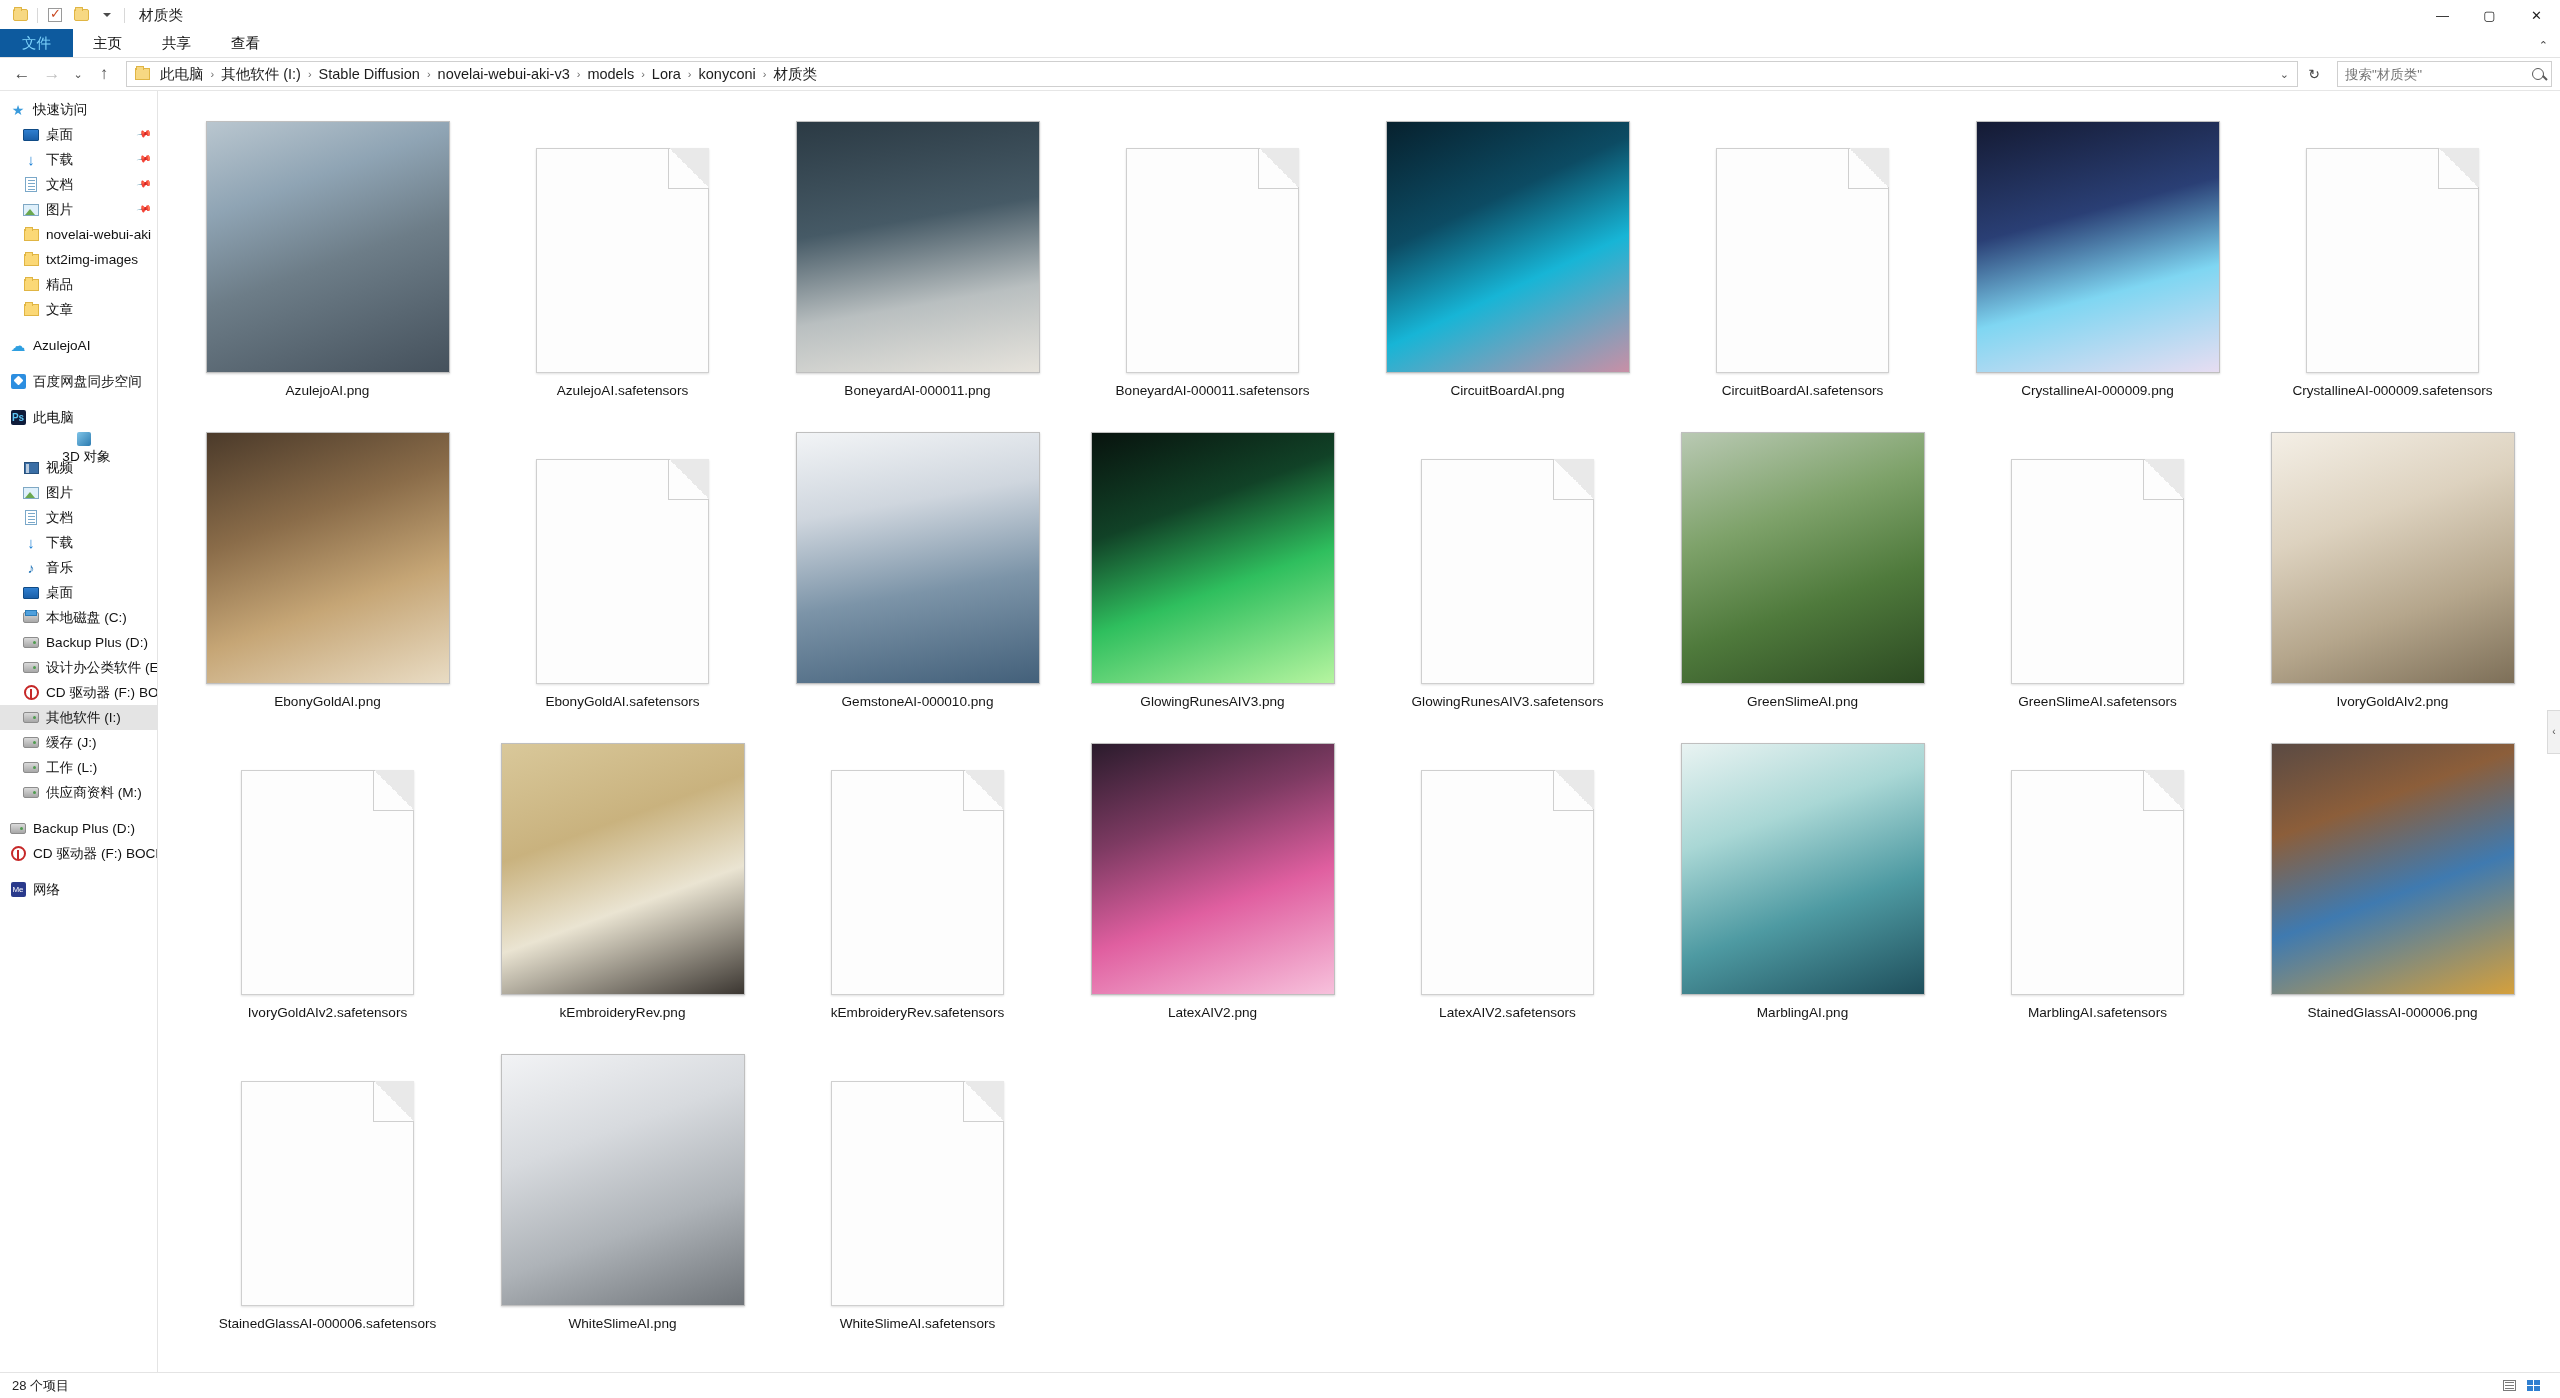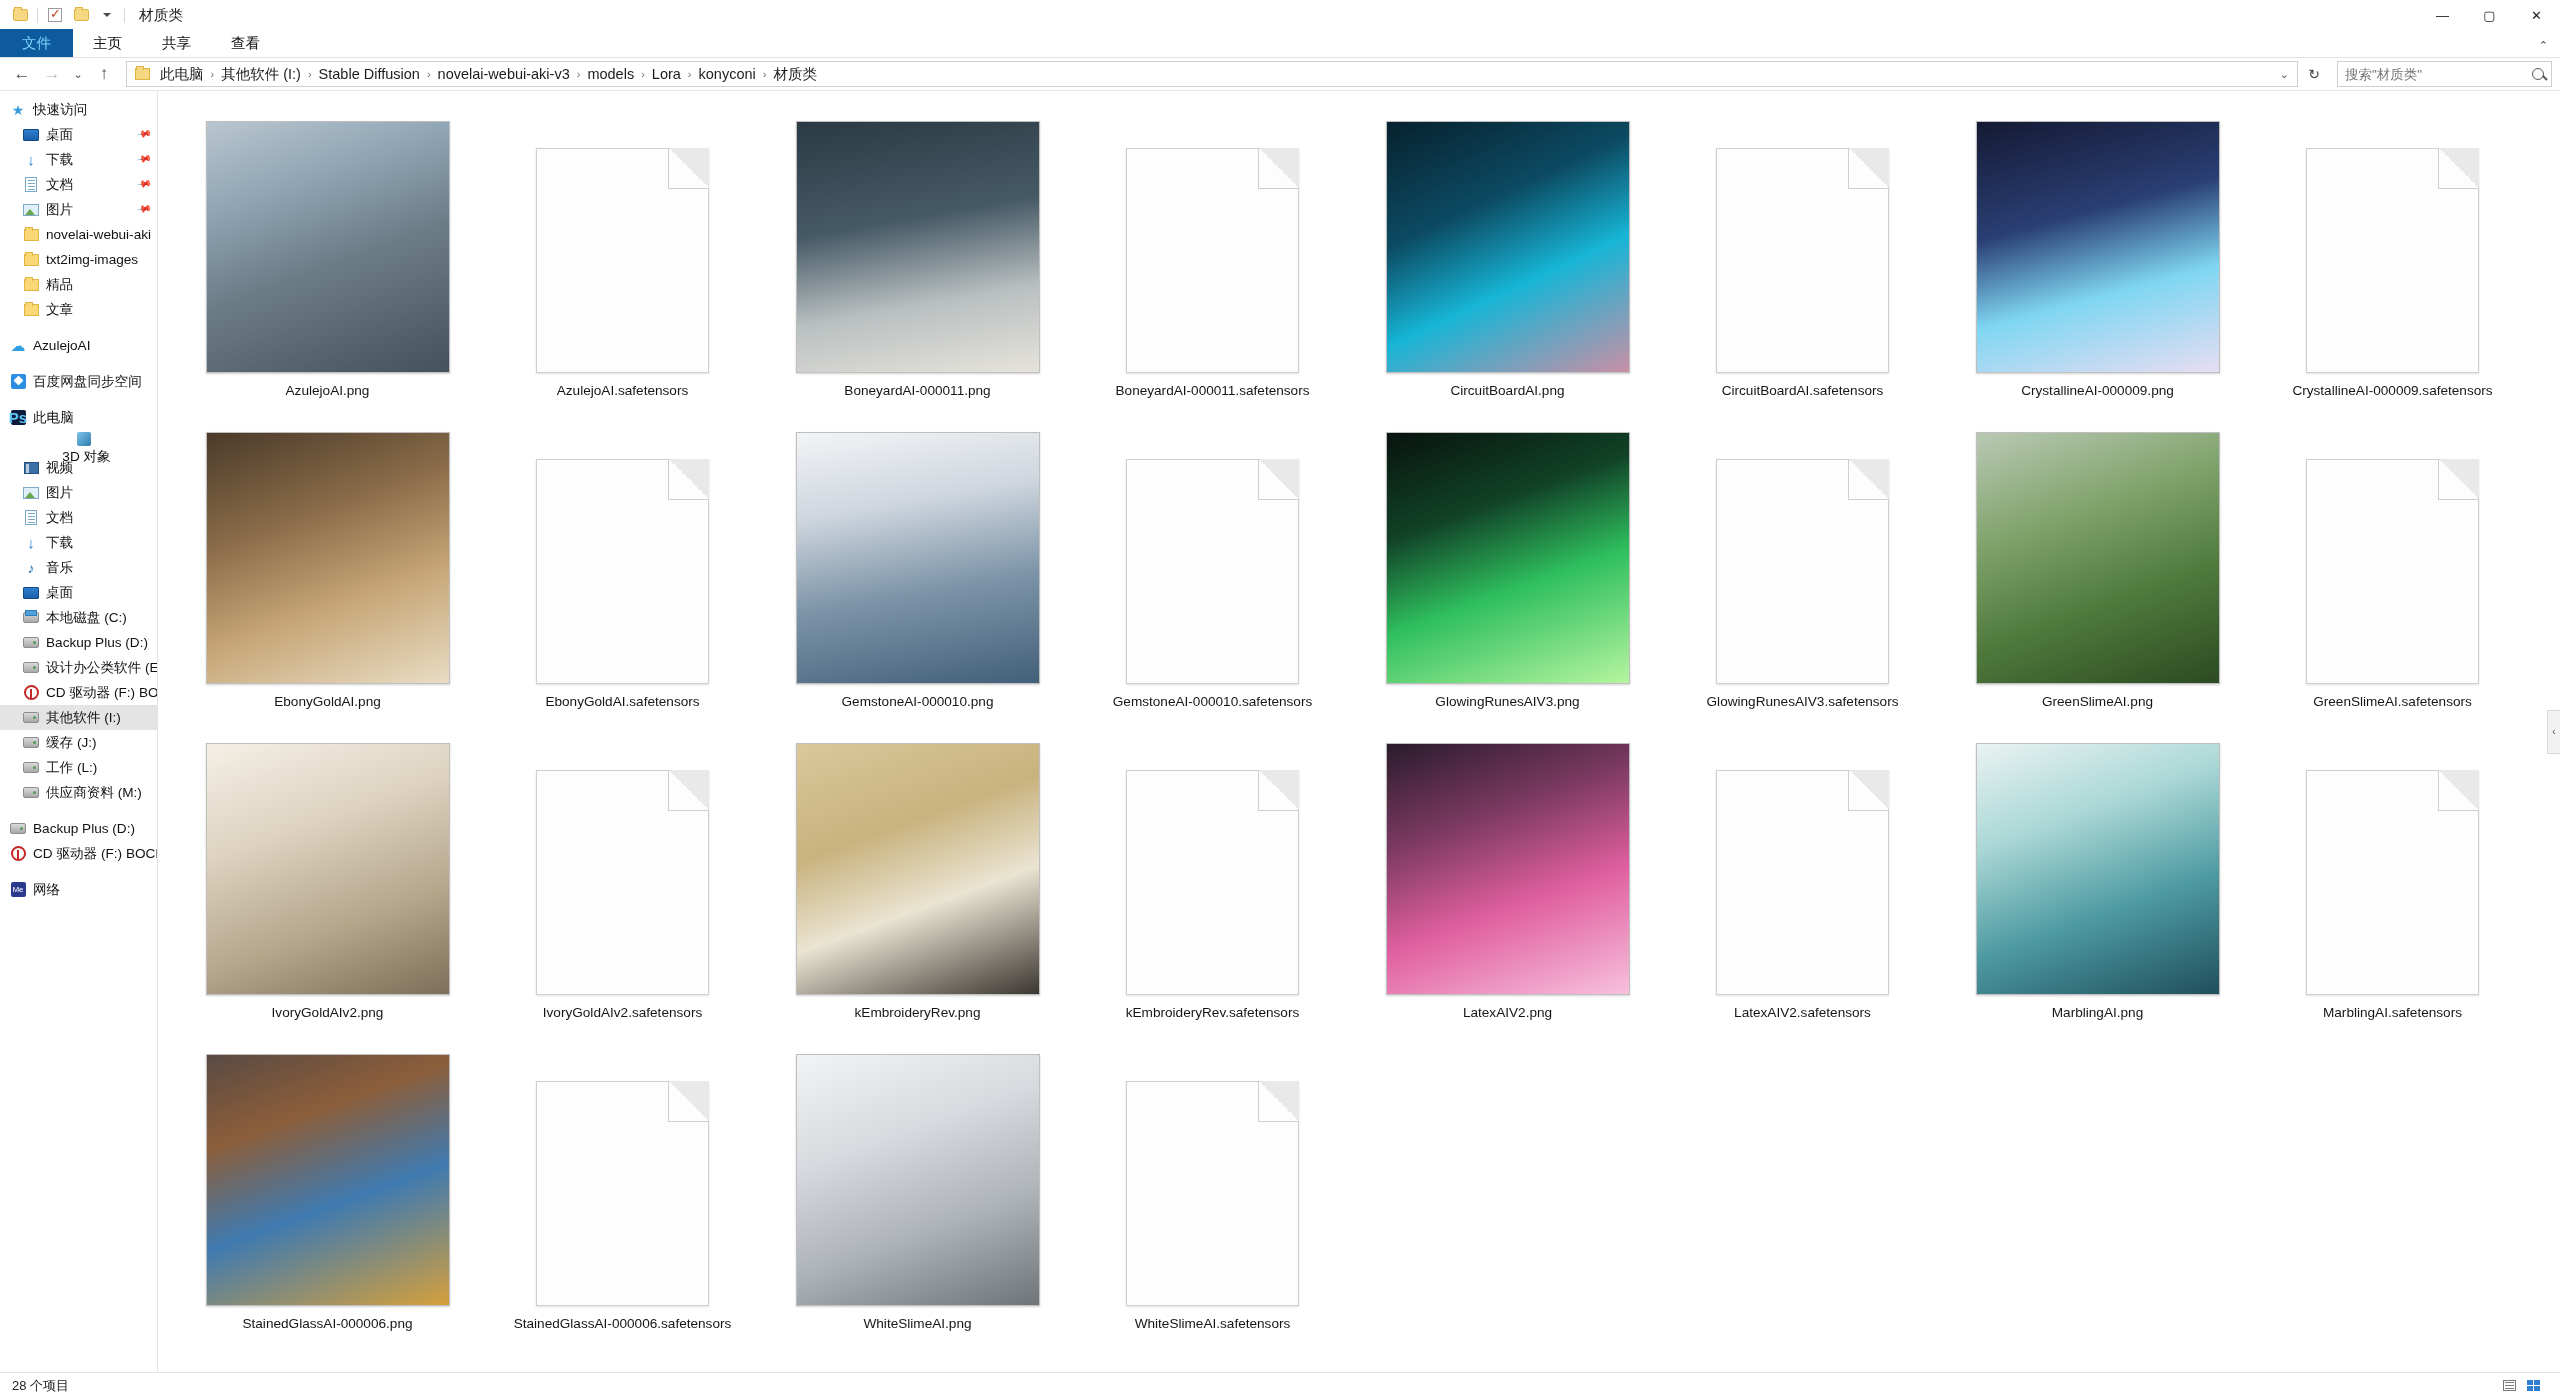--- a/index.html
+++ b/index.html
@@ -64,21 +64,21 @@
   .i-folder:before{content:"";position:absolute;top:-3px;left:0;width:6px;height:3px;background:#fbd876;border:1px solid #e0b544;border-bottom:none;}
   .i-desk { width:16px;height:12px;background:linear-gradient(#2f7fd0,#1a5fa8); border:1px solid #0f4a85; border-radius:1px;}
   .i-down { color:#1a7fd4; font-size:15px; font-weight:bold;}
   .i-doc { width:12px;height:15px;background:#fff;border:1px solid #7aa8c9; position:relative;}
   .i-doc:after{content:"";position:absolute;left:2px;top:2px;width:7px;height:1px;box-shadow:0 3px 0 #7aa8c9,0 6px 0 #7aa8c9,0 9px 0 #7aa8c9;background:#7aa8c9;}
   .i-pic { width:16px;height:12px;background:#dff0fb;border:1px solid #7fa8c4;position:relative;overflow:hidden;}
   .i-pic:after{content:"";position:absolute;bottom:0;left:1px;border-left:5px solid transparent;border-right:5px solid transparent;border-bottom:6px solid #6aa84f;}
   .i-cloud { color:#2f9fe0; font-size:15px; }
   .i-baidu { width:15px;height:15px;background:#2c8ee0;border-radius:2px;position:relative;}
   .i-baidu:after{content:"";position:absolute;left:4px;top:3px;width:7px;height:7px;background:#fff;transform:rotate(45deg);border-radius:1px;}
-  .i-ps { width:15px;height:15px;background:#0e1b3a;border-radius:2px;color:#5ec6f5;font-size:15px;font-weight:bold;display:flex;align-items:center;justify-content:center;}
+  .i-ps { width:15px;height:15px;background:#0e1b3a;border-radius:2px;color:#5ec6f5;font-size:10px;font-weight:bold;display:flex;align-items:center;justify-content:center;}
   .i-3d { width:14px;height:14px;background:linear-gradient(135deg,#7fc4e8,#2c7bb0); border-radius:2px;}
   .i-vid { width:15px;height:12px;background:#3a6ea5;border:1px solid #27517d;position:relative;}
   .i-vid:after{content:"";position:absolute;left:1px;top:1px;width:3px;height:9px;background:#fff;opacity:.65;}
   .i-mus { color:#1a6fb5; font-size:14px; }
   .i-hdd { width:16px;height:11px;background:linear-gradient(#dadada,#a8a8a8);border:1px solid #8c8c8c;border-radius:2px;position:relative;}
   .i-hdd:after{content:"";position:absolute;right:2px;top:3px;width:3px;height:3px;background:#4f9b4f;border-radius:50%;}
   .i-hddc { width:16px;height:11px;background:linear-gradient(#dadada,#a8a8a8);border:1px solid #8c8c8c;border-radius:2px;position:relative;}
   .i-hddc:after{content:"";position:absolute;left:1px;top:-3px;width:10px;height:4px;background:#4fa0dd;border:1px solid #2b7cb8;}
   .i-cd { width:15px;height:15px;border:2.2px solid #c62828;border-radius:50%;position:relative;}
   .i-cd:after{content:"";position:absolute;left:4.5px;top:1.5px;width:2px;height:9px;background:#c62828;}
@@ -438,26 +438,20 @@
             <div class="cap">EbonyGoldAI.safetensors</div>
           </div>
           <div class="cell">
             <div class="thumb-wrap">
               <div class="img-thumb" style="background-image: linear-gradient(170deg, rgb(242, 244, 246) 0%, rgb(207, 214, 222) 30%, rgb(124, 148, 168) 62%, rgb(67, 96, 122) 100%);"></div>
             </div>
             <div class="cap">GemstoneAI-000010.png</div>
           </div>
           <div class="cell">
             <div class="thumb-wrap">
-              <div class="file-thumb"></div>
-            </div>
-            <div class="cap">GemstoneAI-000010.safetensors</div>
-          </div>
-          <div class="cell">
-            <div class="thumb-wrap">
               <div class="img-thumb" style="background-image: linear-gradient(160deg, rgb(8, 19, 14) 0%, rgb(17, 66, 39) 32%, rgb(47, 191, 94) 60%, rgb(182, 245, 160) 100%);"></div>
             </div>
             <div class="cap">GlowingRunesAIV3.png</div>
           </div>
           <div class="cell">
             <div class="thumb-wrap">
               <div class="file-thumb"></div>
             </div>
             <div class="cap">GlowingRunesAIV3.safetensors</div>
           </div>

